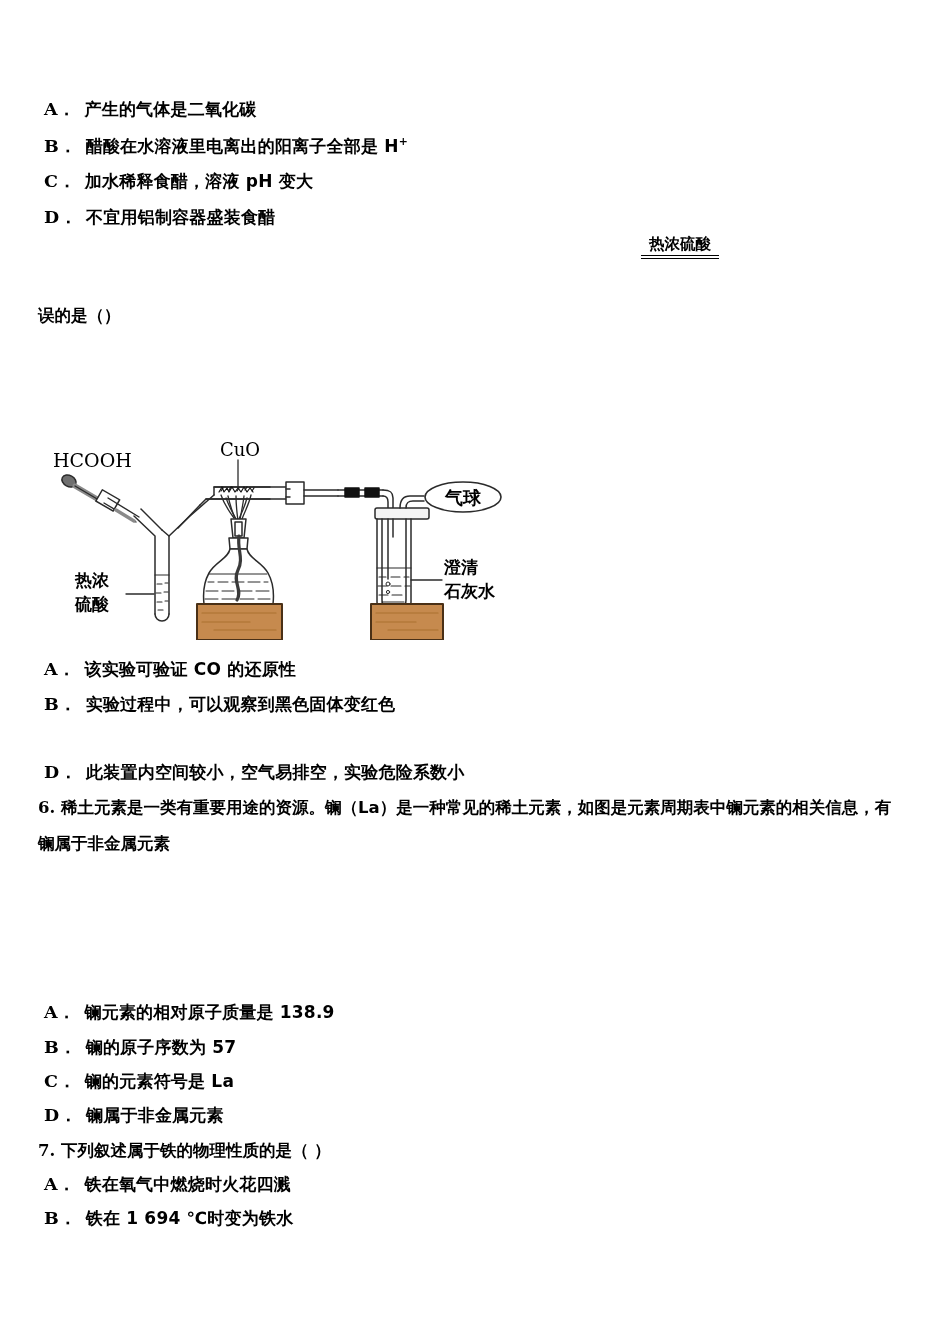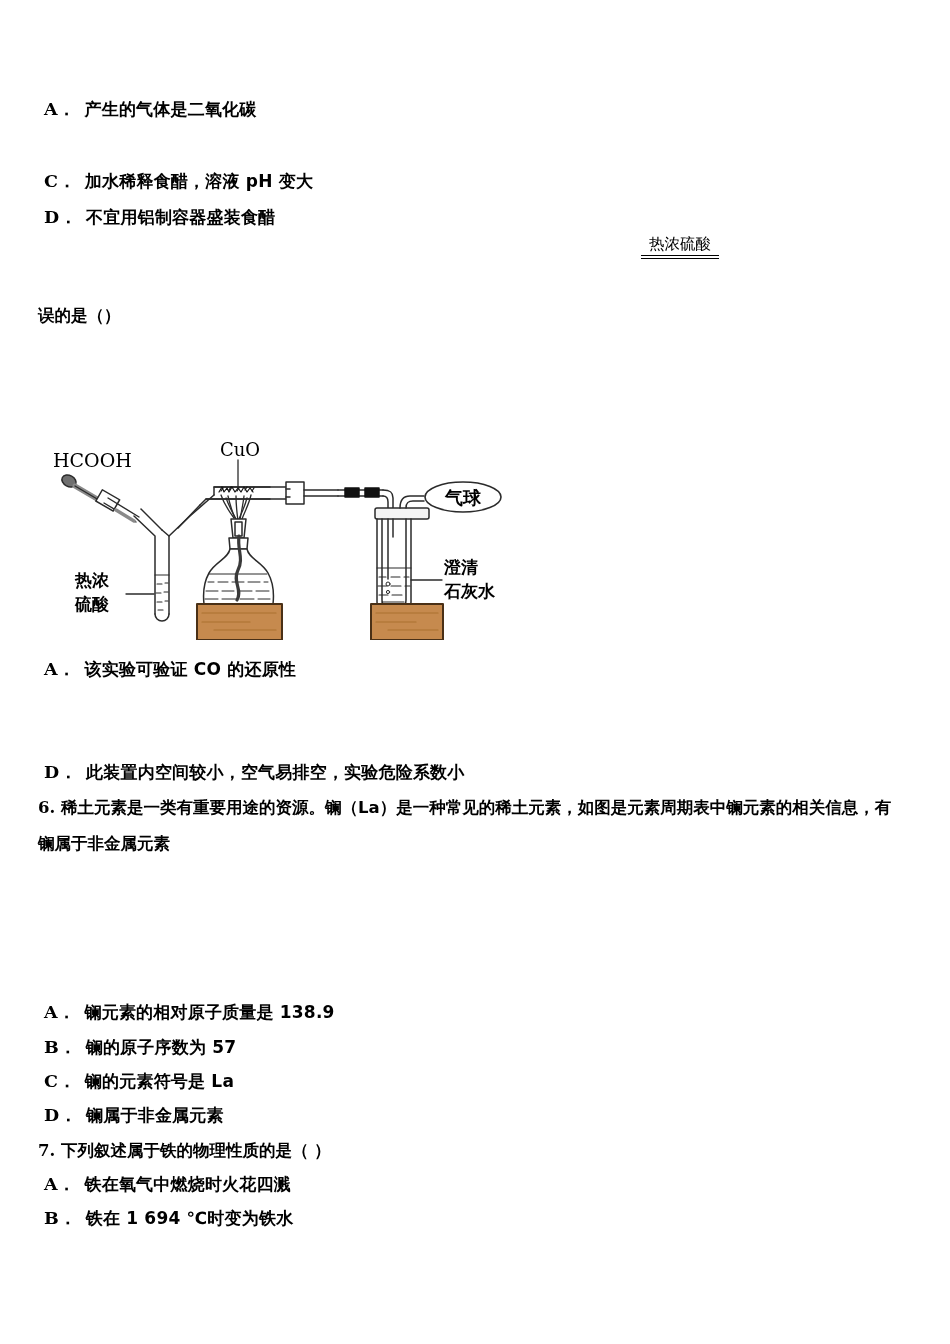--- a/index.html
+++ b/index.html
@@ -66,21 +66,21 @@
 
   
   .rxn {
     position: absolute;
     display: inline-block;
     text-align: center;
   }
   .rxn .cond {
     font-family: "DejaVu Sans", "Liberation Sans", sans-serif;
     font-size: 15.5px;
-    font-weight: normal;
+    font-weight: bold;
     line-height: 1.1;
     display: block;
     padding: 0 4px;
   }
   .rxn .bar {
     display: block;
     width: 78px;
     margin: 2px auto 0 auto;
     border-top: 1.4px solid #000;
     border-bottom: 1.4px solid #000;
@@ -109,20 +109,23 @@
 </style>
 </head>
 <body>
 
 <div class="page">
 
   <div class="opt" style="top:101px">
     <span class="lbl">A．</span><span class="cn">产生的气体是二氧化碳</span>
   </div>
 
+  <div class="opt" style="top:137px">
+    <span class="lbl">B．</span><span class="cn">醋酸在水溶液里电离出的阳离子全部是 H</span><sup class="chg mono-chem">+</sup>
+  </div>
 
   <div class="opt" style="top:173px">
     <span class="lbl">C．</span><span class="cn">加水稀释食醋，溶液 pH 变大</span>
   </div>
 
   <div class="opt" style="top:209px">
     <span class="lbl">D．</span><span class="cn">不宜用铝制容器盛装食醋</span>
   </div>
 
 
@@ -270,20 +273,23 @@
       <text x="37" y="178" font-family="DejaVu Sans, Liberation Sans, sans-serif" font-size="17" font-weight="bold" fill="#000" id="lbl-h2so4b">硫酸</text>
       <text x="425" y="72" text-anchor="middle" font-family="DejaVu Sans, Liberation Sans, sans-serif" font-size="18" font-weight="bold" fill="#000" id="lbl-balloon">气球</text>
       <text x="406" y="141" font-family="DejaVu Sans, Liberation Sans, sans-serif" font-size="17" font-weight="bold" fill="#000" id="lbl-lime1">澄清</text>
       <text x="406" y="165" font-family="DejaVu Sans, Liberation Sans, sans-serif" font-size="17" font-weight="bold" fill="#000" id="lbl-lime2">石灰水</text>
     </svg>
   </div>
 
   <div class="opt" style="top:661px">
     <span class="lbl">A．</span><span class="cn">该实验可验证 CO 的还原性</span>
   </div>
+  <div class="opt" style="top:696px">
+    <span class="lbl">B．</span><span class="cn">实验过程中，可以观察到黑色固体变红色</span>
+  </div>
   <div class="opt" style="top:764px">
     <span class="lbl">D．</span><span class="cn">此装置内空间较小，空气易排空，实验危险系数小</span>
   </div>
 
   <div class="qline" style="top:800px">
     <span class="num">6.</span>
     <span>稀土元素是一类有重要用途的资源。镧（La）是一种常见的稀土元素，如图是元素周期表中镧元素的相关信息，有</span>
   </div>
   <div class="qline" style="top:836px">镧属于非金属元素</div>
 

